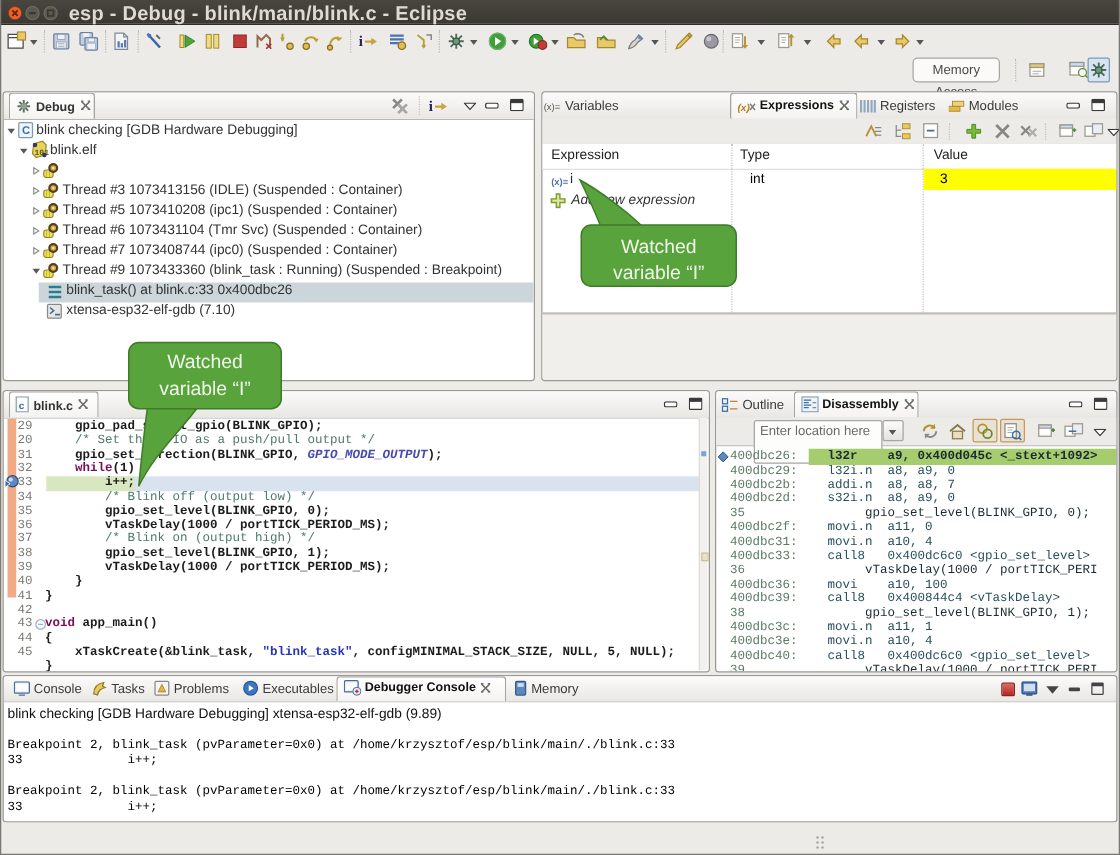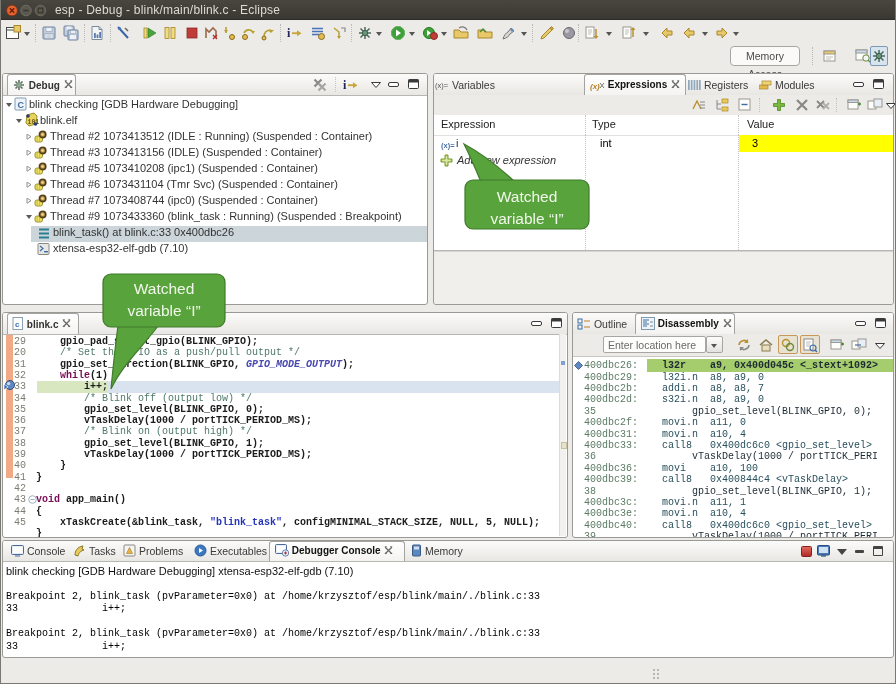--- a/index.html
+++ b/index.html
@@ -27,21 +27,21 @@
 <div class="abs" id="titlebar" style="left:0;top:0;width:896px;height:20px;
      background:linear-gradient(#48463f,#3a3832);border-bottom:1px solid #2c2b27;box-sizing:border-box;">
   <svg class="abs" style="left:5px;top:4px" width="48" height="13" viewBox="0 0 48 13">
     <circle cx="7" cy="6.5" r="5.3" fill="#e6632f" stroke="#8f3415" stroke-width="0.8"></circle>
     <path d="M4.8 4.3l4.4 4.4M9.2 4.3L4.8 8.7" stroke="#6b2008" stroke-width="1.5"></path>
     <circle cx="21" cy="6.5" r="5.3" fill="#5b584f" stroke="#716e64" stroke-width="0.9"></circle>
     <rect x="18.4" y="5.7" width="5.2" height="1.6" fill="#39362e"></rect>
     <circle cx="35.5" cy="6.5" r="5.3" fill="#5b584f" stroke="#716e64" stroke-width="0.9"></circle>
     <rect x="33.2" y="4.2" width="4.6" height="4.6" fill="none" stroke="#39362e" stroke-width="1.2"></rect>
   </svg>
-  <div class="abs" style="left:55px;top:3px;font-size:12px;font-weight:normal;color:#dfdbd2;letter-spacing:0.2px;">esp - Debug - blink/main/blink.c - Eclipse</div>
+  <div class="abs" style="left:55px;top:3px;font-size:16px;font-weight:bold;color:#dfdbd2;letter-spacing:0.2px;">esp - Debug - blink/main/blink.c - Eclipse</div>
 </div>
 
 <div class="abs" id="toolbar1" style="left:0;top:20px;width:896px;height:26px;">
   <svg class="abs" style="left:5px;top:5px" width="16" height="16" viewBox="0 0 16 16">
       <rect x="1.5" y="2.5" width="12" height="11" fill="#fdfdfb" stroke="#4a4a46"></rect>
       <path d="M2 5h11" stroke="#4a4a46"></path>
       <rect x="9" y="0.5" width="6.5" height="6.5" fill="#e8c96a" stroke="#a8872c"></rect>
     </svg>
   <div class="abs" style="left:24px;top:12px;width:0;height:0;border:3px solid transparent;border-top:4px solid #555;"></div>
   <div class="abs" style="left:35px;top:4px;width:1px;height:18px;border-left:1px dotted #bcbab6;"></div>
@@ -318,21 +318,20 @@
       <g stroke="#2a7f8f" stroke-width="2">
           <path d="M36 133.5h10M36 137.5h10M36 141.5h10"></path>
         </g>
 
       <rect x="35" y="147.5" width="11" height="11" rx="1" fill="#e8e6e2" stroke="#8a8884"></rect>
       <path d="M37 150l3 2.5-3 2.5" stroke="#3a6ea5" fill="none" stroke-width="1.2"></path>
       <rect x="41" y="155" width="4" height="1.4" fill="#3a6ea5"></rect>
     </svg>
     <div class="row" style="left:26px;top:2px;">blink checking [GDB Hardware Debugging]</div>
     <div class="row" style="left:37px;top:18px;">blink.elf</div>
-    <div class="row" style="left:47px;top:34px;">Thread #2 1073413512 (IDLE : Running) (Suspended : Container)</div>
     <div class="row" style="left:47px;top:50px;">Thread #3 1073413156 (IDLE) (Suspended : Container)</div>
     <div class="row" style="left:47px;top:66px;">Thread #5 1073410208 (ipc1) (Suspended : Container)</div>
     <div class="row" style="left:47px;top:82px;">Thread #6 1073431104 (Tmr Svc) (Suspended : Container)</div>
     <div class="row" style="left:47px;top:98px;">Thread #7 1073408744 (ipc0) (Suspended : Container)</div>
     <div class="row" style="left:47px;top:114px;">Thread #9 1073433360 (blink_task : Running) (Suspended : Breakpoint)</div>
     <div class="row" style="left:50px;top:130px;">blink_task() at blink.c:33 0x400dbc26</div>
     <div class="row" style="left:50px;top:146px;">xtensa-esp32-elf-gdb (7.10)</div>
   </div>
 </div>
 
@@ -552,21 +551,21 @@
     <svg class="abs" style="left:282px;top:8px" width="11" height="5" viewBox="0 0 11 5">
         <rect x="0.5" y="0.5" width="10" height="4" rx="1.5" fill="#fdfdfd" stroke="#3a3a3a"></rect>
       </svg>
     <svg class="abs" style="left:302px;top:5px" width="11" height="10" viewBox="0 0 11 10">
         <rect x="0.5" y="0.5" width="10" height="9" rx="1" fill="#fdfdfd" stroke="#3a3a3a"></rect>
         <rect x="0.5" y="0.5" width="10" height="3" fill="#3a3a3a"></rect>
       </svg>
   </div>
   <div class="abs" style="left:0;top:21px;right:0;height:22px;background:#edebe8;border-bottom:1px solid #c9c7c3;"></div>
   <div id="distb" class="abs" style="left:0;top:22px;right:0;height:21px;">
-    <div class="abs" style="left:30px;top:1px;width:103px;height:17px;background:#fdfdfc;border:1px solid #a8a6a2;border-radius:2px;font-size:10.5px;color:#6a6a66;line-height:16px;padding-left:4px;white-space:nowrap;overflow:hidden;box-sizing:border-box;">Enter location here</div>
+    <div class="abs" style="left:30px;top:1px;width:103px;height:35px;background:#fdfdfc;border:1px solid #a8a6a2;border-radius:2px;font-size:10.5px;color:#6a6a66;line-height:16px;padding-left:4px;white-space:nowrap;overflow:hidden;box-sizing:border-box;">Enter location here</div>
     <div class="abs" style="left:133px;top:1px;width:17px;height:17px;background:linear-gradient(#fcfcfb,#e4e2de);border:1px solid #a8a6a2;border-radius:2px;box-sizing:border-box;">
         <div style="width:0;height:0;border:3px solid transparent;border-top:4px solid #555;margin:7px 0 0 4px;"></div>
       </div>
     <svg class="abs" style="left:163px;top:2px" width="16" height="16" viewBox="0 0 16 16">
         <path d="M3 8a5 5 0 0 1 9-2.5" fill="none" stroke="#b8912f" stroke-width="1.6"></path>
         <path d="M12 2v4h-4z" fill="#b8912f"></path>
         <path d="M13 8a5 5 0 0 1-9 2.5" fill="none" stroke="#8a8a86" stroke-width="1.6"></path>
         <path d="M4 14v-4h4z" fill="#8a8a86"></path>
       </svg>
     <svg class="abs" style="left:185px;top:2px" width="16" height="16" viewBox="0 0 16 16">
@@ -661,21 +660,21 @@
     <div class="abs" style="left:798px;top:5px;width:9px;height:9px;background:linear-gradient(#e06a60,#b02a26);border:1px solid #882220;border-radius:1.5px;"></div>
     <svg class="abs" style="left:814px;top:4px" width="13" height="12" viewBox="0 0 13 12">
         <rect x="0.5" y="0.5" width="12" height="9.5" rx="1" fill="#4a7ab8" stroke="#2a4a80"></rect>
         <rect x="2" y="2" width="9" height="6" fill="#cfe0f0"></rect>
         <path d="M4 11h5" stroke="#2a4a80" stroke-width="1.2"></path>
       </svg>
     <div class="abs" style="left:834px;top:8px;width:0;height:0;border:5px solid transparent;border-top:6px solid #444;"></div>
     <div class="abs" style="left:852px;top:9px;width:9px;height:3px;background:#444;border-radius:1px;"></div>
     <div class="abs" style="left:870px;top:5px;width:10px;height:10px;border:1px solid #444;border-top:3px solid #444;border-radius:1px;box-sizing:border-box;"></div>
   </div>
-  <div class="abs" style="left:3px;top:24px;font-size:11px;color:#111;">blink checking [GDB Hardware Debugging] xtensa-esp32-elf-gdb (7.10)</div>
+  <div class="abs" style="left:3px;top:24px;font-size:11px;color:#111;">blink checking [GDB Hardware Debugging] xtensa-esp32-elf-gdb (9.89)</div>
   <div id="conbody" class="abs mono" style="left:1px;top:38px;right:1px;bottom:1px;background:#fff;font-size:10px;line-height:12px;color:#000;">
     <div class="row" style="left:2px;top:11.5px">Breakpoint 2, blink_task (pvParameter=0x0) at /home/krzysztof/esp/blink/main/./blink.c:33</div>
     <div class="row" style="left:2px;top:24px">33              i++;</div>
     <div class="row" style="left:2px;top:49px">Breakpoint 2, blink_task (pvParameter=0x0) at /home/krzysztof/esp/blink/main/./blink.c:33</div>
     <div class="row" style="left:2px;top:61.5px">33              i++;</div>
   </div>
 </div>
 
 <div class="abs" style="left:0;top:658px;width:896px;height:26px;background:#edebe8;">
   <svg class="abs" style="left:652px;top:10px" width="8" height="13">

